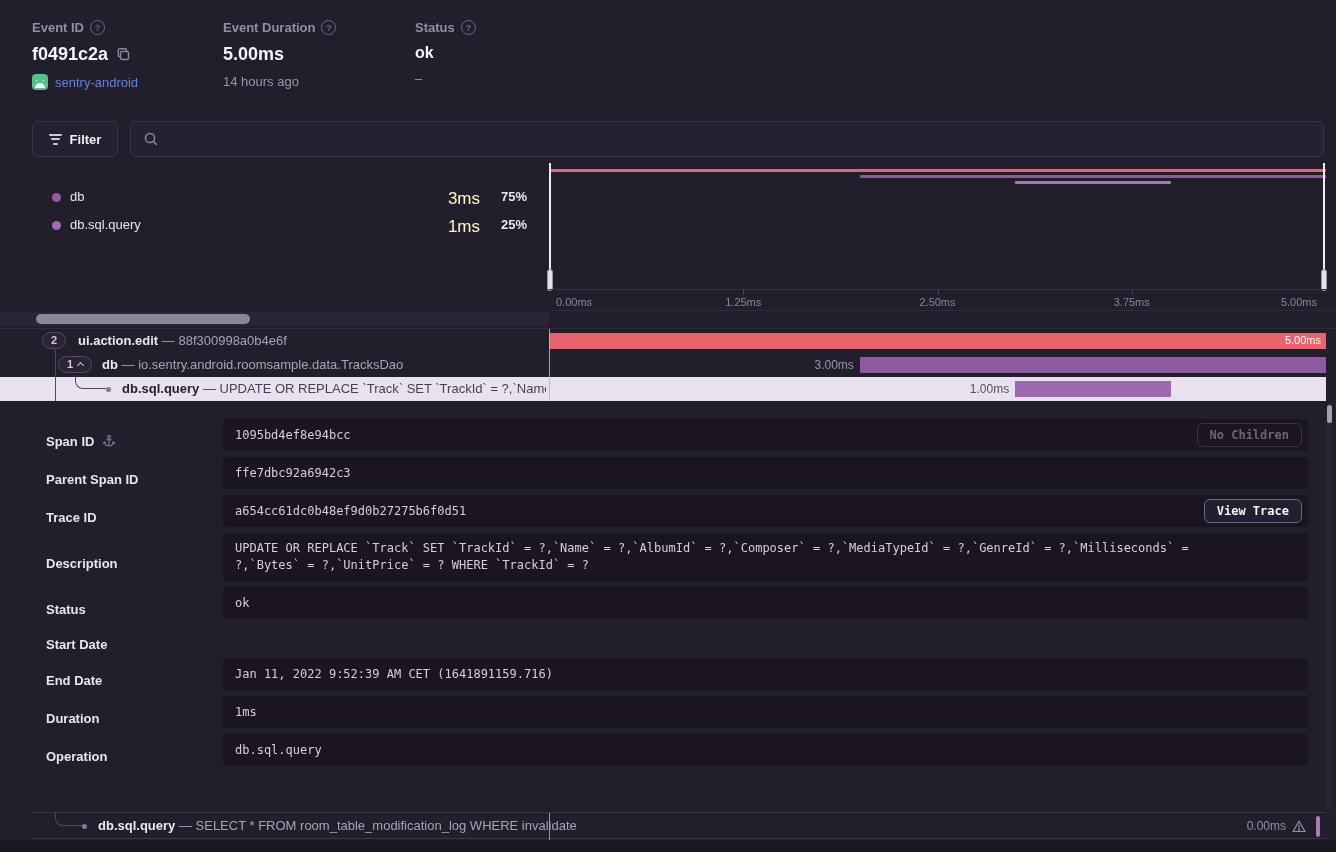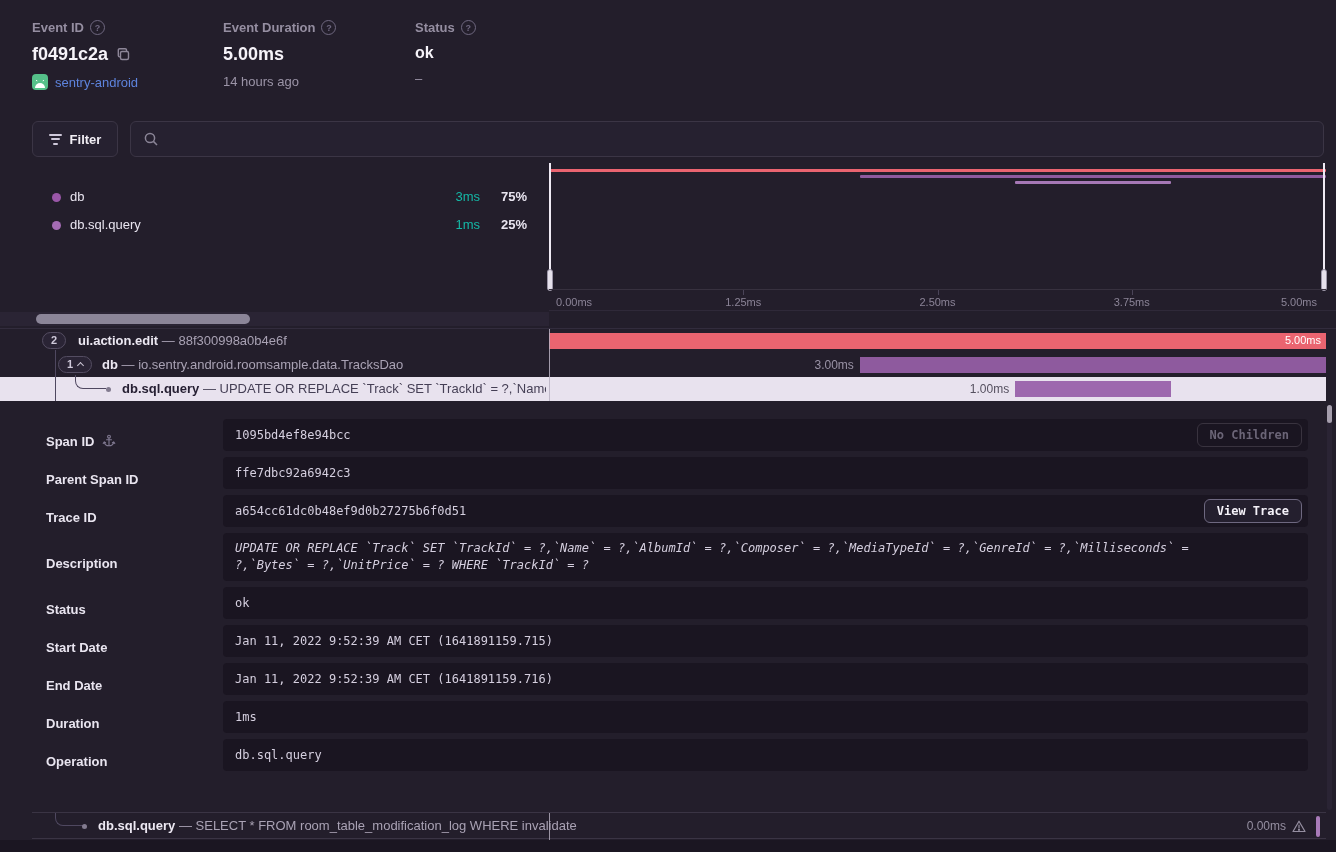--- a/index.html
+++ b/index.html
@@ -30,21 +30,21 @@
   .search { position:absolute; left:130px; top:121px; width:1194px; height:36px; border-radius:6px;
     border:1px solid #3b3545; background:#262130; display:flex; align-items:center; padding:0 12px; gap:9px; }
   .search input { flex:1; background:transparent; border:none; outline:none; color:#e9e5f0;
     font-size:13px; font-family:inherit; }
   .search input::placeholder { color:#8d8698; }
 
   
   .legend-row { position:absolute; left:32px; width:495px; height:24px; display:block; }
   .legend-dot { position:absolute; left:20px; top:8px; width:9px; height:9px; border-radius:50%; }
   .legend-name { position:absolute; left:38px; top:4px; font-size:13px; color:#e9e5f0; }
-  .legend-dur { position:absolute; right:47px; top:4px; font-size:13px; color:#14b8a6; }
+  .legend-dur { position:absolute; right:47px; top:4px; font-size:17px; color:#fef9c3; }
   .legend-pct { position:absolute; right:0; top:4px; font-size:13px; font-weight:700; color:#e9e5f0; }
 
   
   .hscroll-track { position:absolute; left:0; top:312px; width:549px; height:14px; background:#2a2434; }
   .hscroll-thumb { position:absolute; left:36px; top:2px; width:214px; height:10px; border-radius:5px; background:#8b8598; }
 
   
   .minimap { position:absolute; left:549px; top:163px; width:777px; height:126px; }
   .mm-line { position:absolute; height:3px; border-radius:1px; }
   .mm-edge { position:absolute; top:0; width:2px; height:126px; background:#efeaf4; }
@@ -76,21 +76,21 @@
   .conn { position:absolute; border-color:#4f4860; }
   .conn-dot { position:absolute; width:5px; height:5px; border-radius:50%; background:#827b8f; }
 
   
   .details { position:absolute; left:32px; top:419px; width:1276px; }
   .drow { display:flex; margin-bottom:6px; align-items:center; }
   .dlabel { width:191px; flex:0 0 191px; padding-left:14px; font-size:13px; font-weight:700; color:#e9e5f0;
     display:flex; align-items:center; gap:8px;margin-top:12px; }
   .dvalue { flex:1; position:relative; background:#1a1521; border-radius:4px; min-height:32px;
     display:flex; align-items:center; padding:7px 12px; font-size:12px; color:#d5cfdf; line-height:17px; }
-  .dvalue.wrap { word-break:break-word; white-space:pre-wrap;font-style:italic; }
+  .dvalue.wrap { word-break:break-word; white-space:pre-wrap; }
   .chip-btn { position:absolute; right:6px; top:4px; height:24px; padding:0 12px; border-radius:6px;
     font-size:12px; font-weight:700; display:flex; align-items:center; font-family:inherit; cursor:pointer; }
   .chip-disabled { border:1px solid #39333f; color:#6b6577; background:transparent; }
   .chip-primary { border:1px solid #6e6880; color:#f4f1f8; background:#241f2e; }
   .anchor-ic { color:#7f7890; display:inline-flex; }
 
   
   .footer-row { position:absolute; left:32px; top:812px; width:1294px; height:27px;
     border-top:1px solid #3a3444; border-bottom:1px solid #3a3444; cursor:pointer; }
   .footer-row .ftext { position:absolute; left:66px; top:5px; font-size:13px; white-space:nowrap; }
@@ -319,23 +319,20 @@
         </div>
       <div class="dvalue mono">
           <span>ok</span>
         </div>
     </div>
 
     <div class="drow">
       <div class="dlabel">
           <span>Start Date</span>
         </div>
-      <div class="dvalue mono">
-          <span>Jan 11, 2022 9:52:39 AM CET (1641891159.715)</span>
-        </div>
     </div>
 
     <div class="drow">
       <div class="dlabel">
           <span>End Date</span>
         </div>
       <div class="dvalue mono">
           <span>Jan 11, 2022 9:52:39 AM CET (1641891159.716)</span>
         </div>
     </div>

